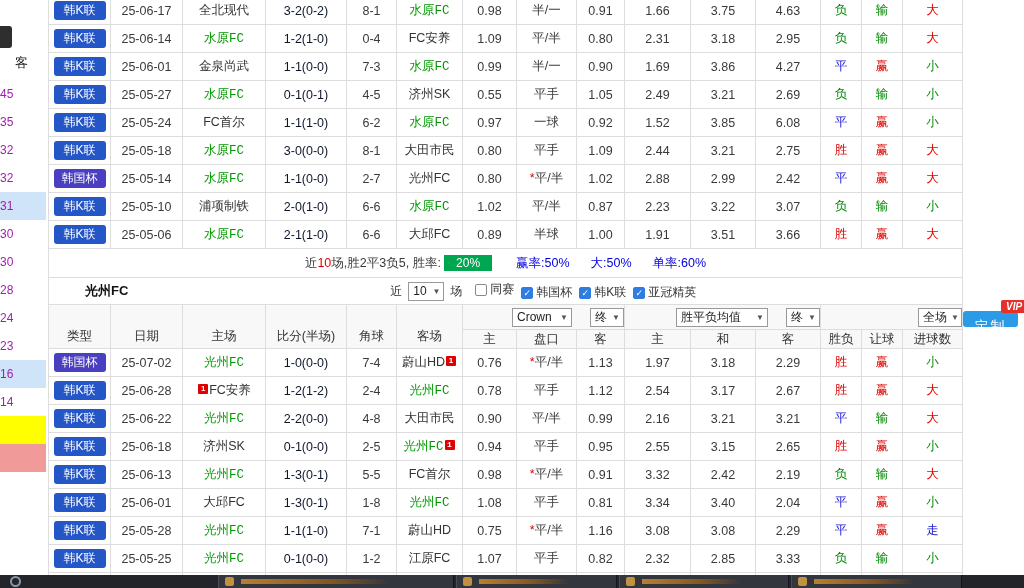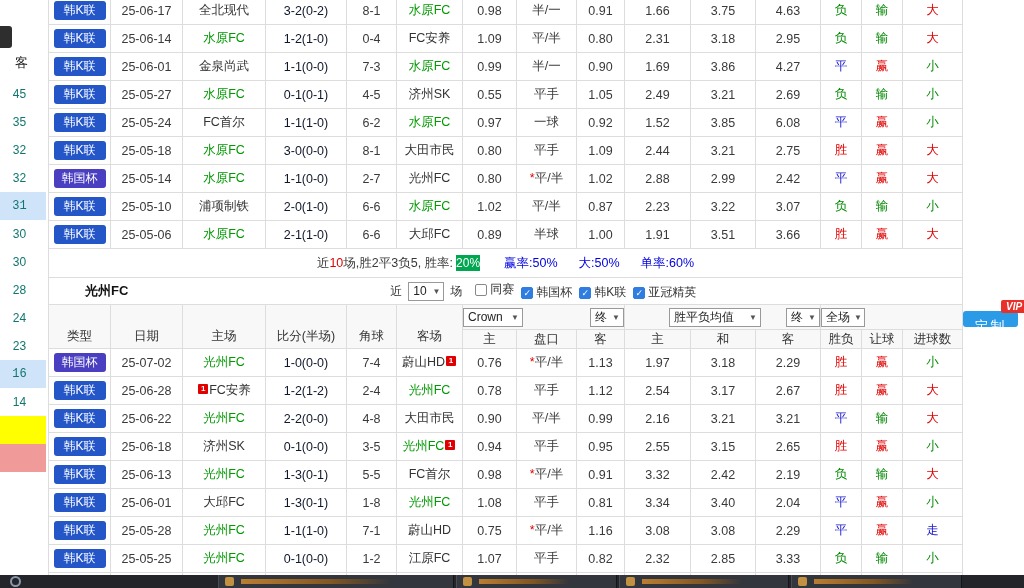--- a/index.html
+++ b/index.html
@@ -5,44 +5,44 @@
   html,body{margin:0;padding:0;}
   body{
     width:1024px;height:588px;overflow:hidden;position:relative;background:#fff;
     font-family:"Liberation Sans","DejaVu Sans",sans-serif;
   }
   
   .sidebar{position:absolute;left:0;top:0;width:46px;height:588px;background:#fff;}
   .side-tab{position:absolute;left:0;top:26px;width:12px;height:22px;background:#2e2e2e;border-radius:0 3px 3px 0;}
   .corner-label{position:absolute;left:15px;top:54px;font-size:13px;color:#222;}
   .side-rows{position:absolute;left:0;top:80px;width:46px;}
-  .side-row{height:28px;line-height:28px;text-align:center;padding-right:7px;font-size:12px;color:#0f766e;box-sizing:border-box;}
-  .bg-blue{background:#cfe4f8;font-family:Liberation Mono, monospace;}
+  .side-row{height:28px;line-height:28px;text-align:left;padding-right:7px;font-size:12px;color:#a21caf;box-sizing:border-box;}
+  .bg-blue{background:#cfe4f8;}
   .bg-yellow{background:#ffff00;}
   .bg-pink{background:#f19a9a;}
 
   
   .panel{position:absolute;left:48px;top:-4px;z-index:1;}
   table.main{border-collapse:collapse;table-layout:fixed;width:915px;background:#fff;}
   .main td{border:1px solid #ddd;text-align:center;padding:0;font-size:12.5px;color:#3a3a3a;overflow:hidden;white-space:nowrap;}
   tr.data-row{height:28px;}
   .badge{display:inline-block;min-width:52px;padding:2px 0;border-radius:3px;background:#2456c8;color:#fff;font-size:12px;line-height:15px;}
   .badge.cup{background:#4a3fc0;}
   .team{color:#333;}
-  .team.green{color:#009900;}
+  .team.green{color:#009900;font-family:Liberation Mono, monospace;}
   .score{color:#0f172a;}
   .mark{display:inline-block;width:10px;height:10px;line-height:10px;background:#e10000;color:#fff;
         font-size:8px;font-style:normal;font-weight:bold;vertical-align:3px;border-radius:1px;margin:0 1px;text-align:center;}
   .star{color:#e10000;font-style:normal;}
   .r-red{color:#e10000;}
   .r-green{color:#008800;}
   .r-blue{color:#1414cc;}
 
   tr.summary-row td{height:28px;}
-  .badge-green{display:inline-block;background:#00a650;color:#fff;padding:1px 0;margin:0 3px;font-size:12px;}
+  .badge-green{display:inline-block;background:#00a650;color:#fff;padding:1px 12px;margin:0 3px;font-size:12px;}
   .sum-blue{color:#0000e0;margin-left:21px;}
   .sum-red{color:#e10000;}
 
   tr.sect-row td{height:26px;text-align:left;}
   .sect{display:flex;align-items:center;padding-left:36px;}
   .sect-name{font-size:13px;font-weight:bold;color:#111;}
   .sect-ctrls{display:flex;align-items:center;margin-left:262px;gap:6px;font-size:12px;color:#333;}
   .sel{display:inline-flex;align-items:center;justify-content:space-between;height:19px;border:1px solid #999;
        background:#fff;padding:0 3px 0 4px;font-size:12px;color:#222;box-sizing:border-box;cursor:default;}
   .sel .arr{font-size:8px;color:#555;margin-left:4px;}
@@ -52,21 +52,21 @@
   .sel-lg{width:92px;margin-left:44px;}
   .sel-scope{width:44px;}
   .cbwrap{display:inline-flex;align-items:center;gap:3px;margin-left:7px;}
   .cbbox{width:12px;height:12px;border:1px solid #888;background:#fff;display:inline-flex;align-items:center;justify-content:center;
          font-size:9px;color:#fff;box-sizing:border-box;border-radius:2px;}
   .cbbox.checked{background:#2f7de1;border-color:#2f7de1;}
 
   tr.ctrl-row td{height:24px;background:#f8f8f8;}
   td.hdrcell{vertical-align:bottom;padding-bottom:3px;background:#f8f8f8;color:#333;}
   tr.label-row td{height:18px;background:#f8f8f8;color:#333;}
-  .ctrl-group{display:flex;justify-content:space-between;gap:18px;align-items:center;}
+  .ctrl-group{display:flex;justify-content:flex-end;gap:18px;align-items:center;}
 
   
   .customize-btn{position:absolute;left:963px;top:311px;width:55px;height:16px;background:#2b9be8;color:#fff;
                  font-size:14px;line-height:30px;text-align:center;border-radius:3px;letter-spacing:2px;z-index:6;cursor:pointer;}
   .vip{position:absolute;left:1001px;top:300px;background:#e8302a;color:#fff;font-size:10px;font-weight:bold;
        font-style:italic;padding:1px 5px;border-radius:2px;z-index:6;}
 
   
   .taskbar{position:absolute;left:0;top:575px;width:1024px;height:13px;background:#23252a;z-index:5;}
   .tb-circle{position:absolute;left:10px;top:1px;width:11px;height:11px;border:2px solid #8a98a8;border-radius:50%;box-sizing:border-box;}
@@ -412,21 +412,21 @@
           <td>3.21</td>
           <td><span class="r-blue">平</span></td>
           <td><span class="r-green">输</span></td>
           <td><span class="r-red">大</span></td>
         </tr>
         <tr class="data-row">
           <td><span class="badge">韩K联</span></td>
           <td>25-06-18</td>
           <td><span class="team">济州SK</span></td>
           <td><span class="score">0-1(0-0)</span></td>
-          <td>3-5</td>
+          <td>2-5</td>
           <td><span class="team green">光州FC<i class="mark">1</i></span></td>
           <td>0.94</td>
           <td><span>平手</span></td>
           <td>0.95</td>
           <td>2.55</td>
           <td>3.15</td>
           <td>2.65</td>
           <td><span class="r-red">胜</span></td>
           <td><span class="r-red">赢</span></td>
           <td><span class="r-green">小</span></td>

